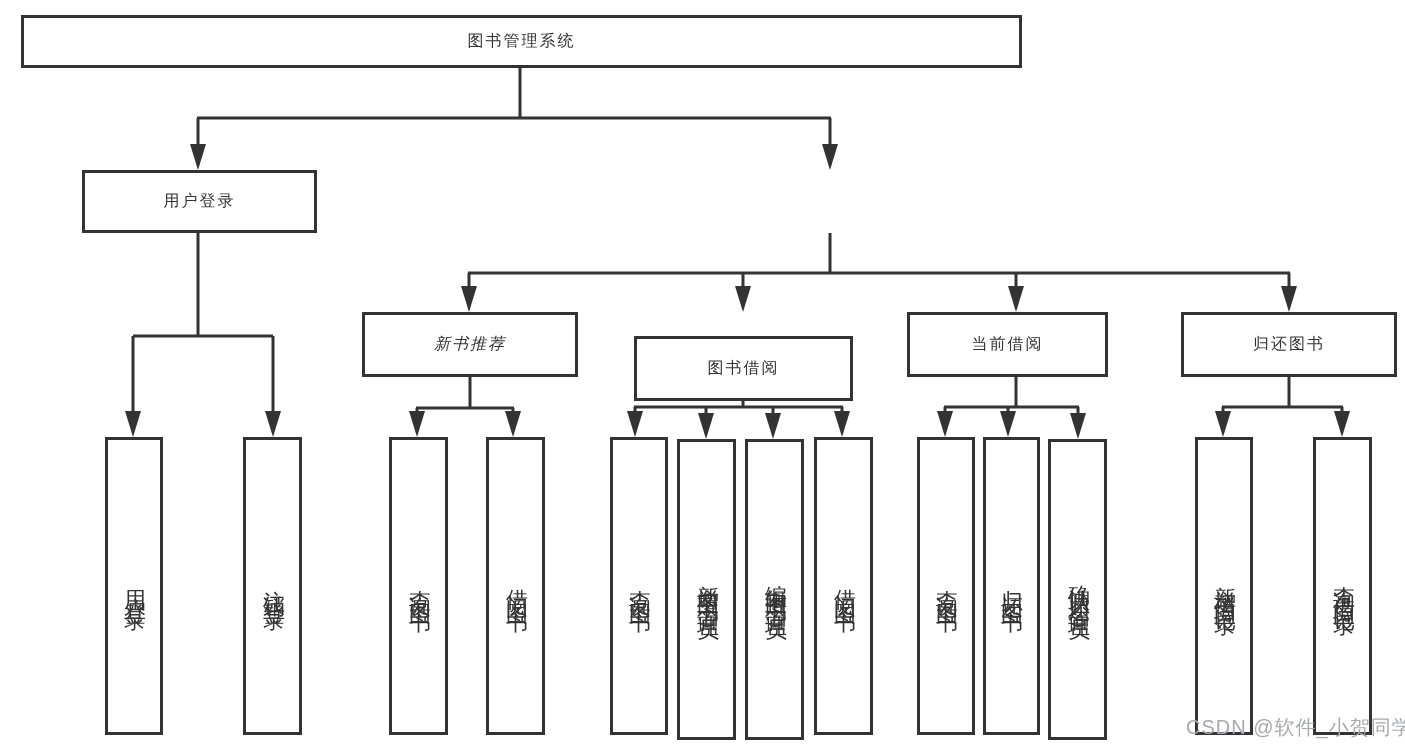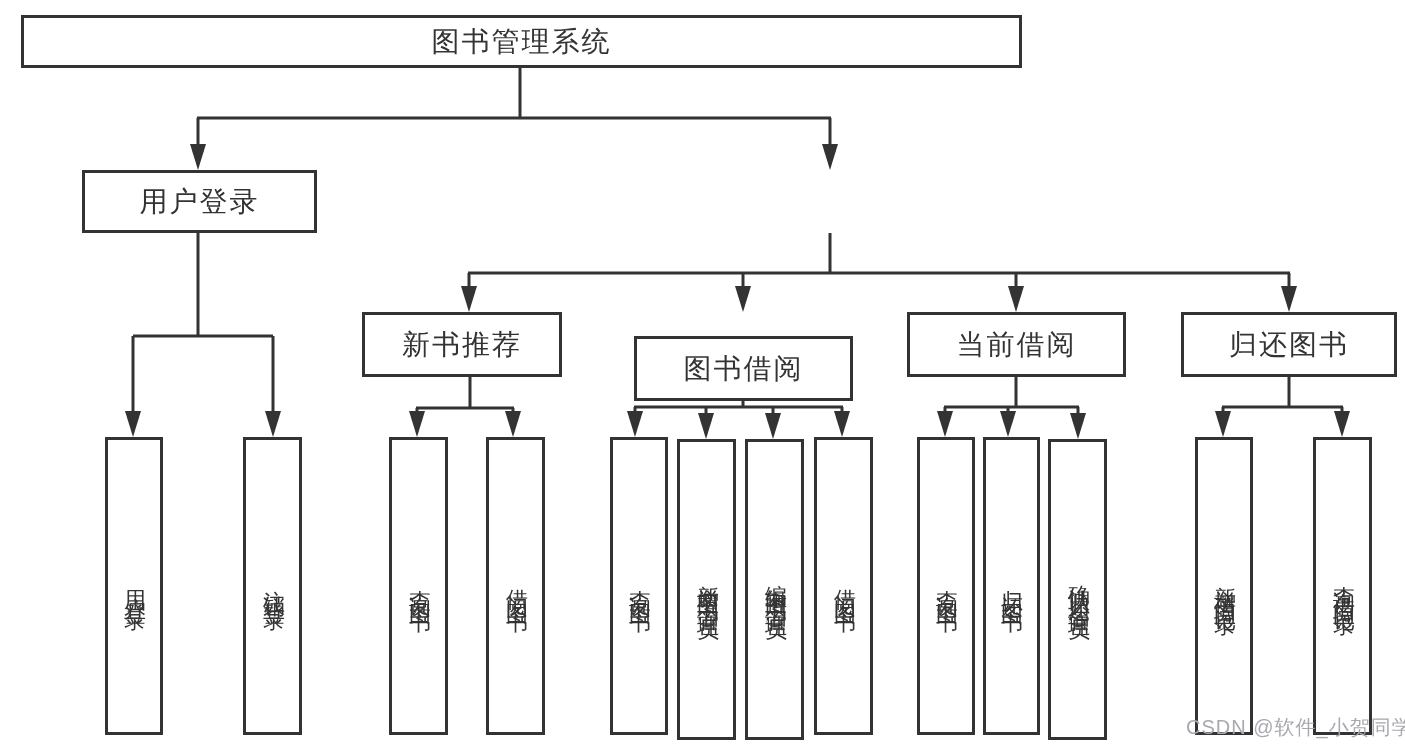--- a/index.html
+++ b/index.html
@@ -5,32 +5,32 @@
   html,body{margin:0;padding:0;background:#ffffff;}
   .canvas{
     position:relative;width:1405px;height:747px;background:#ffffff;overflow:hidden;
     font-family:"Liberation Sans","DejaVu Sans",sans-serif;
   }
   #connectors{position:absolute;left:0;top:0;width:1405px;height:747px;}
   .node{
     position:absolute;box-sizing:border-box;background:#ffffff;
     border:3px solid #333333;color:#333333;
   }
-  .hbox{display:flex;align-items:center;justify-content:center;font-size:28px;letter-spacing:2px;white-space:nowrap;}
+  .hbox{display:flex;align-items:center;justify-content:center;font-size:16px;letter-spacing:2px;white-space:nowrap;}
   .vbox{
     writing-mode:vertical-rl;text-orientation:mixed;text-align:center;
     font-size:22px;letter-spacing:7px;line-height:50px;
   }
   
   #n-root{left:21px;top:15px;width:1001px;height:53px;}
   #n-user-login{left:82px;top:170px;width:235px;height:63px;}
   #n-book-mgmt{left:712px;top:170px;width:235px;height:63px;}
-  #n-new-book{left:362px;top:312px;width:200px;height:65px;}
+  #n-new-book{left:362px;top:312px;width:216px;height:65px;font-style:italic;}
   #n-book-borrow{left:634px;top:312px;width:219px;height:65px;margin-top:24px;}
-  #n-current-borrow{left:907px;top:312px;width:219px;height:65px;}
+  #n-current-borrow{left:907px;top:312px;width:201px;height:65px;}
   #n-borrow-records{left:1181px;top:312px;width:216px;height:65px;}
   
   .leaf{top:437px;height:298px;}
   #l-ul-login{left:105px;width:58px;}
   #l-ul-logout{left:243px;width:59px;}
   #l-nb-query{left:389px;width:59px;}
   #l-nb-borrow{left:486px;width:59px;}
   #l-bb-query{left:610px;width:58px;}
   #l-bb-add{left:677px;width:59px;top:439px;height:301px;letter-spacing:5px;}
   #l-bb-edit{left:745px;width:59px;top:439px;height:301px;letter-spacing:5px;}

